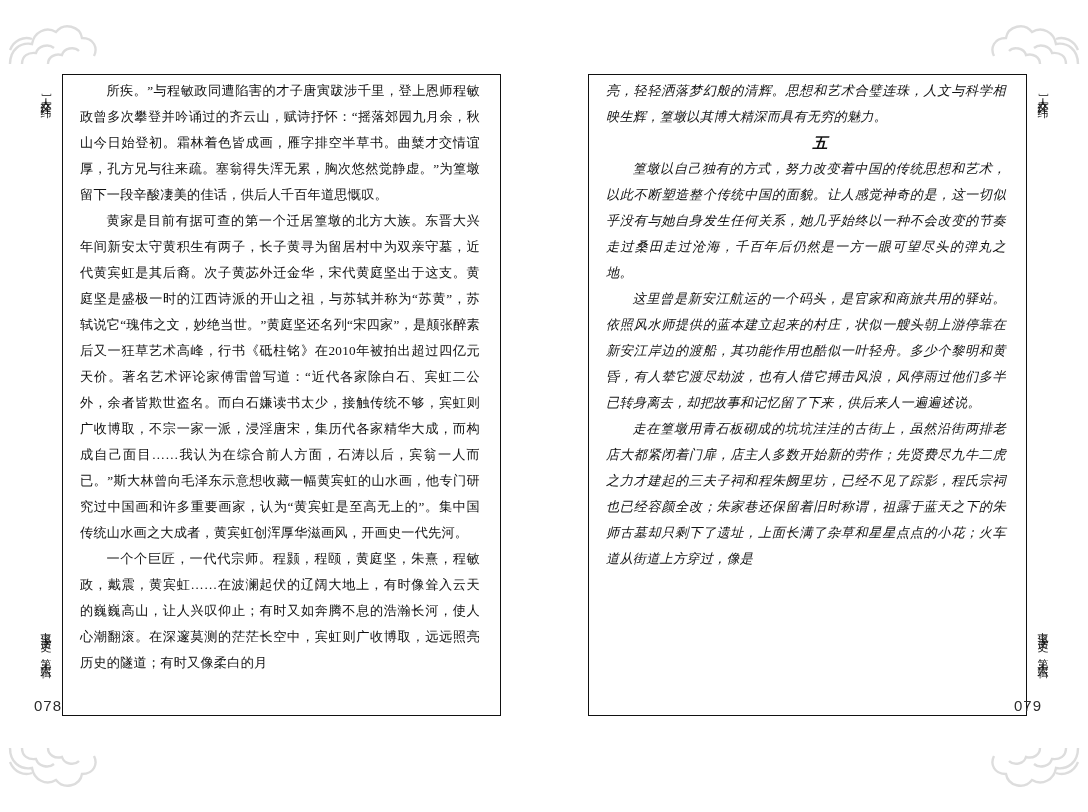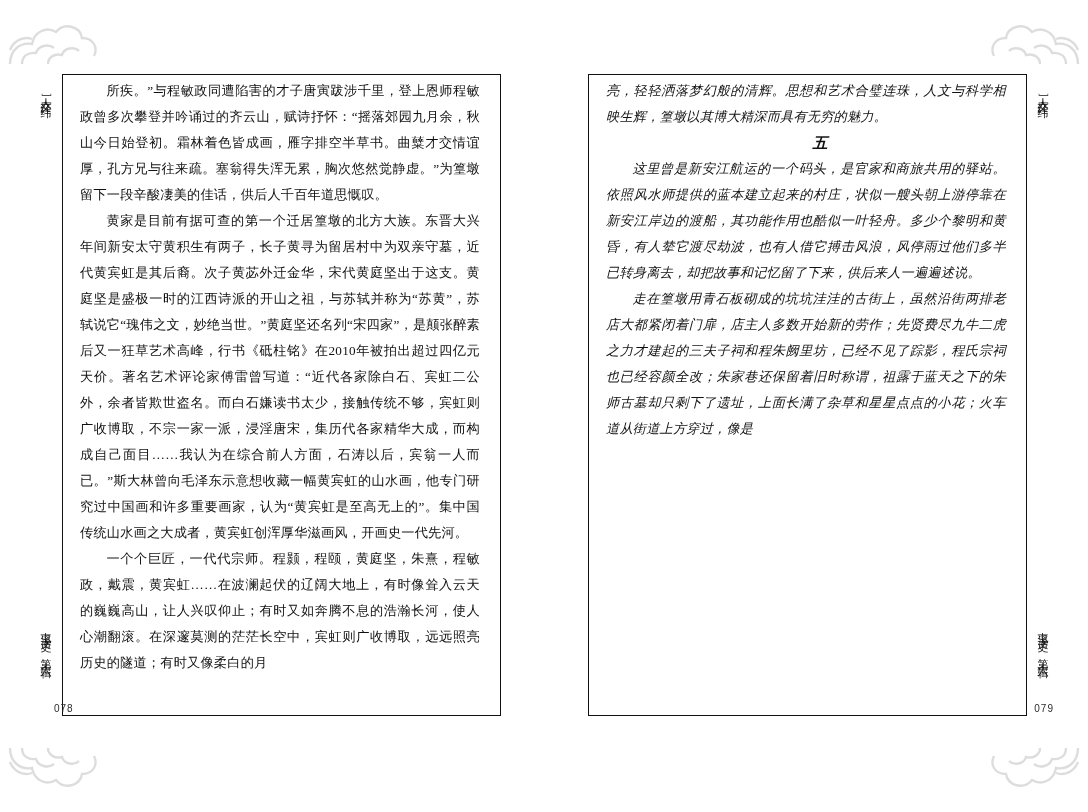--- a/index.html
+++ b/index.html
@@ -89,27 +89,26 @@
   }
   .runhead.series { top: 86px; }
   .runhead.book { bottom: 150px; }
   .left .runhead { left: 40px; }
   .right .runhead { right: 40px; }
 
   .folio {
     position: absolute;
     bottom: 98px;
     font-family: "Liberation Sans", sans-serif;
-    font-size: 10px;
+    font-size: 15px;
     color: #2b2b2b;
     letter-spacing: 1px;
-    margin-left: 20px;
   }
   .left .folio { left: 34px; }
-  .right .folio { right: 34px; }
+  .right .folio { right: 46px; }
 
   .gutter {
     position: absolute;
     left: 543px;
     top: 0;
     width: 2px;
     height: 812px;
     background: transparent;
   }
 </style>
@@ -183,20 +182,21 @@
     <div class="rule v-rule" style="left:482px;"></div>
     <div class="rule h-rule" style="left:44px; width:438px; top:74px;"></div>
     <div class="rule h-rule" style="left:44px; width:438px; bottom:96px;"></div>
 
     <div class="runhead series">［人文经纬］</div>
     <div class="runhead book">屯溪文史·第十六辑</div>
 
     <div class="textblock">
       <p class="noindent">亮，轻轻洒落梦幻般的清辉。思想和艺术合璧连珠，人文与科学相映生辉，篁墩以其博大精深而具有无穷的魅力。</p>
       <p class="section-num">五</p>
+      <p>篁墩以自己独有的方式，努力改变着中国的传统思想和艺术，以此不断塑造整个传统中国的面貌。让人感觉神奇的是，这一切似乎没有与她自身发生任何关系，她几乎始终以一种不会改变的节奏走过桑田走过沧海，千百年后仍然是一方一眼可望尽头的弹丸之地。</p>
       <p>这里曾是新安江航运的一个码头，是官家和商旅共用的驿站。依照风水师提供的蓝本建立起来的村庄，状似一艘头朝上游停靠在新安江岸边的渡船，其功能作用也酷似一叶轻舟。多少个黎明和黄昏，有人辇它渡尽劫波，也有人借它搏击风浪，风停雨过他们多半已转身离去，却把故事和记忆留了下来，供后来人一遍遍述说。</p>
       <p>走在篁墩用青石板砌成的坑坑洼洼的古街上，虽然沿街两排老店大都紧闭着门扉，店主人多数开始新的劳作；先贤费尽九牛二虎之力才建起的三夫子祠和程朱阙里坊，已经不见了踪影，程氏宗祠也已经容颜全改；朱家巷还保留着旧时称谓，祖露于蓝天之下的朱师古墓却只剩下了遗址，上面长满了杂草和星星点点的小花；火车道从街道上方穿过，像是</p>
     </div>
 
     <div class="folio">079</div>
   </div>
 
   <div class="gutter"></div>
 </div>
 

